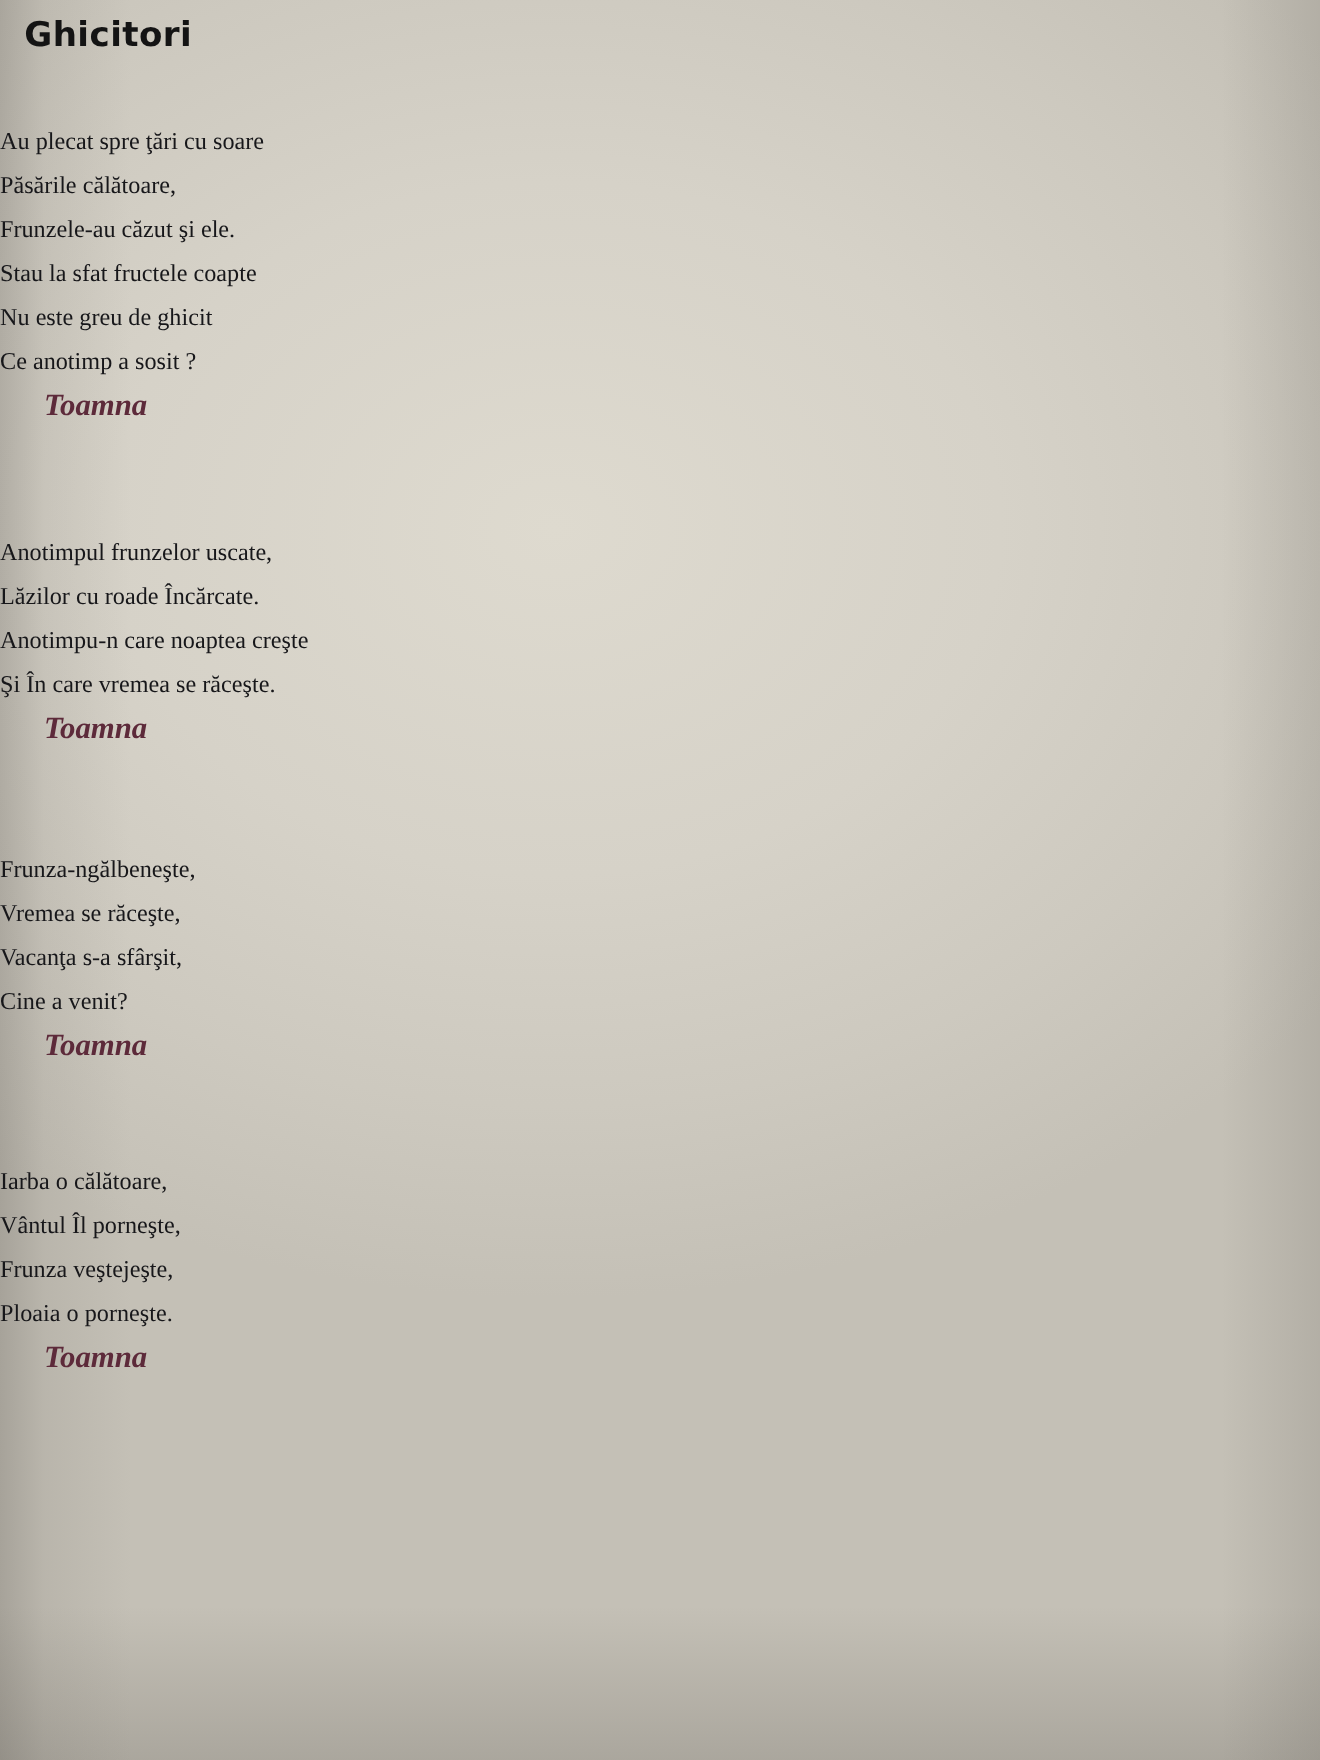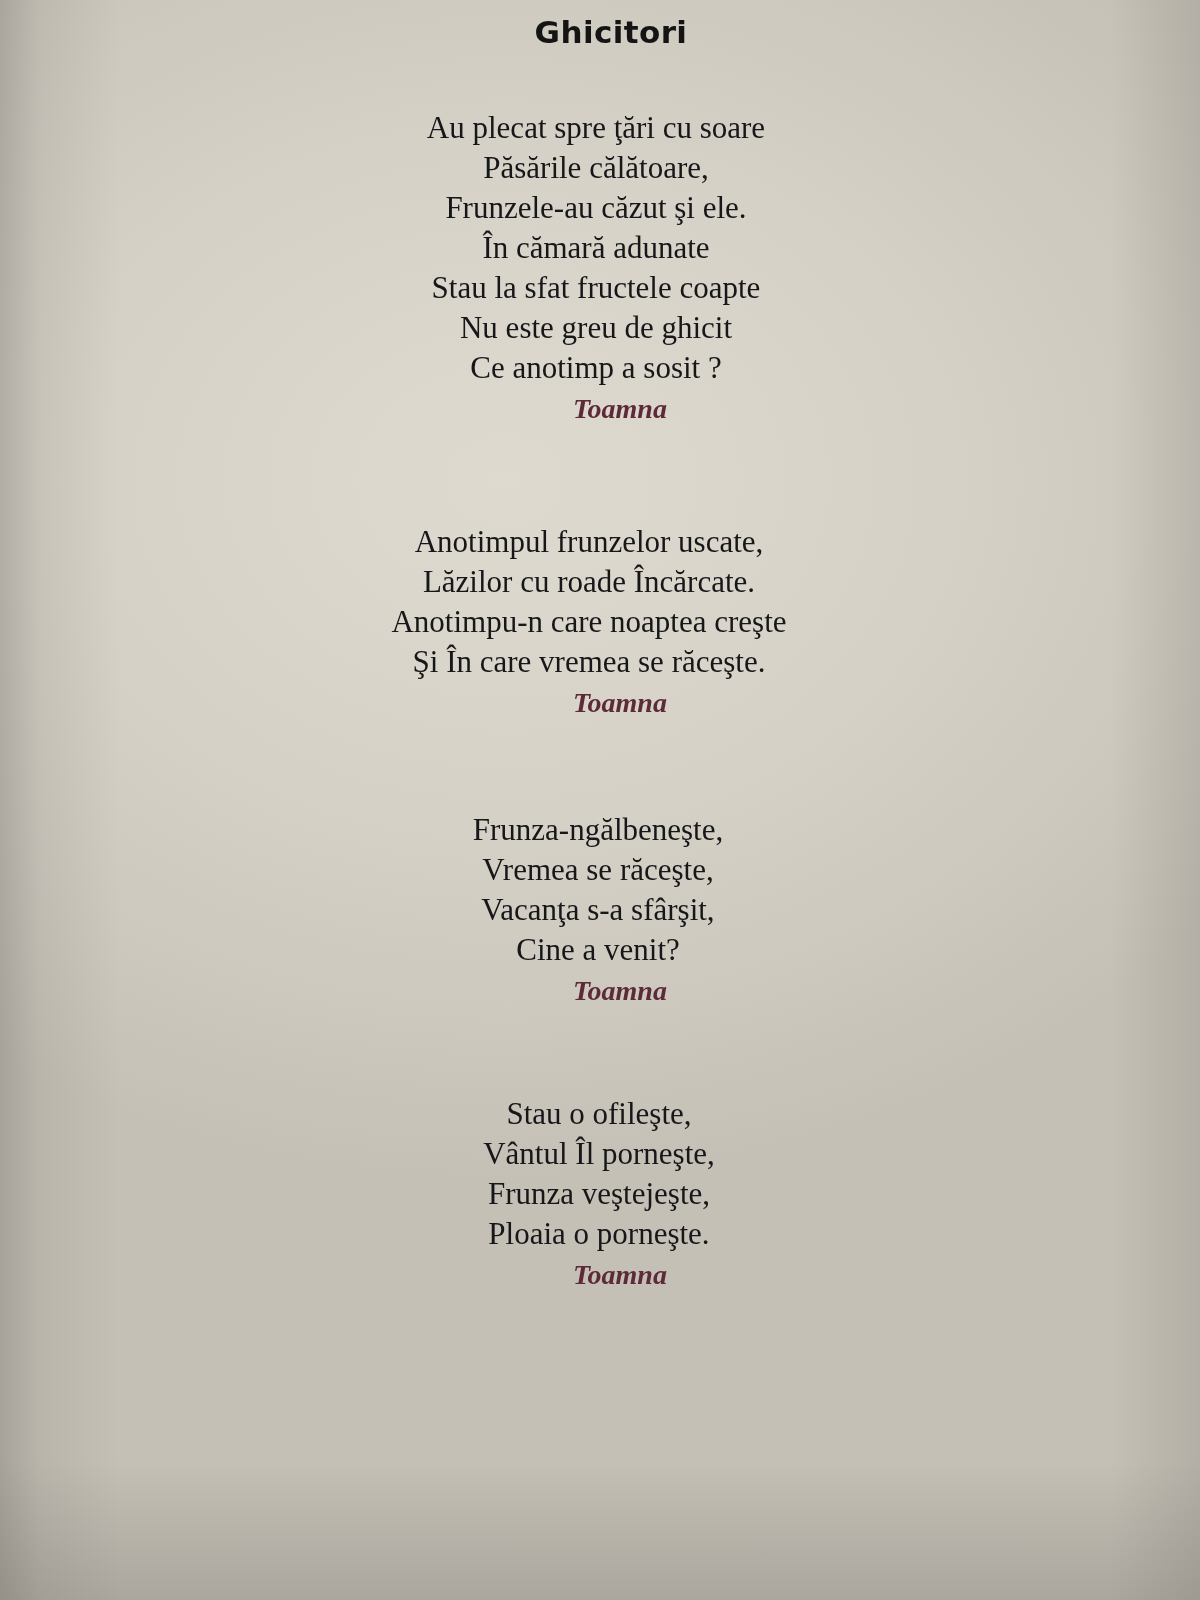--- a/index.html
+++ b/index.html
@@ -31,38 +31,37 @@
     pointer-events: none;
     background:
       linear-gradient(90deg, rgba(90,86,80,0.28) 0px, rgba(90,86,80,0.10) 40px, rgba(0,0,0,0) 120px),
       linear-gradient(270deg, rgba(90,86,80,0.16) 0px, rgba(0,0,0,0) 90px),
       linear-gradient(0deg, rgba(80,76,70,0.22) 0px, rgba(0,0,0,0) 140px);
   }
   #content {
     position: relative;
     z-index: 2;
     padding-top: 14px;
-    text-align: center;
     color: #1b1b1b;
   }
   .doc-title {
     font-family: "DejaVu Sans", sans-serif;
     font-weight: bold;
     font-size: 31px;
     letter-spacing: 0.4px;
     color: #141414;
     margin: 0 0 0 0;
     padding-left: 22px;
   }
   .riddle {
     margin: 0;
     padding: 0;
   }
   .riddle-line {
-    font-size: 31px;
+    font-size: 22px;
     line-height: 40px;
     color: #17171a;
     white-space: pre;
   }
   .answer {
     font-size: 28px;
     line-height: 42px;
     font-weight: bold;
     font-style: italic;
     color: #5d2a3a;
@@ -82,21 +81,20 @@
 
 <div id="page">
   <div id="content">
 
     <h1 class="doc-title">Ghicitori</h1>
 
     <div class="riddle block-1">
       <div class="riddle-line">Au plecat spre ţări cu soare</div>
       <div class="riddle-line">Păsările călătoare,</div>
       <div class="riddle-line">Frunzele-au căzut şi ele.</div>
-      <div class="riddle-line">În cămară adunate</div>
       <div class="riddle-line">Stau la sfat fructele coapte</div>
       <div class="riddle-line">Nu este greu de ghicit</div>
       <div class="riddle-line">Ce anotimp a sosit ?</div>
       <div class="answer">Toamna</div>
     </div>
 
     <div class="gap-1"></div>
 
     <div class="riddle block-2">
       <div class="riddle-line">Anotimpul frunzelor uscate,</div>
@@ -112,21 +110,21 @@
       <div class="riddle-line">Frunza-ngălbeneşte,</div>
       <div class="riddle-line">Vremea se răceşte,</div>
       <div class="riddle-line">Vacanţa s-a sfârşit,</div>
       <div class="riddle-line">Cine a venit?</div>
       <div class="answer">Toamna</div>
     </div>
 
     <div class="gap-3"></div>
 
     <div class="riddle block-4">
-      <div class="riddle-line">Stau o ofileşte,</div>
+      <div class="riddle-line">Iarba o călătoare,</div>
       <div class="riddle-line">Vântul Îl porneşte,</div>
       <div class="riddle-line">Frunza veştejeşte,</div>
       <div class="riddle-line">Ploaia o porneşte.</div>
       <div class="answer">Toamna</div>
     </div>
 
   </div>
 </div>
 
 </body></html>

